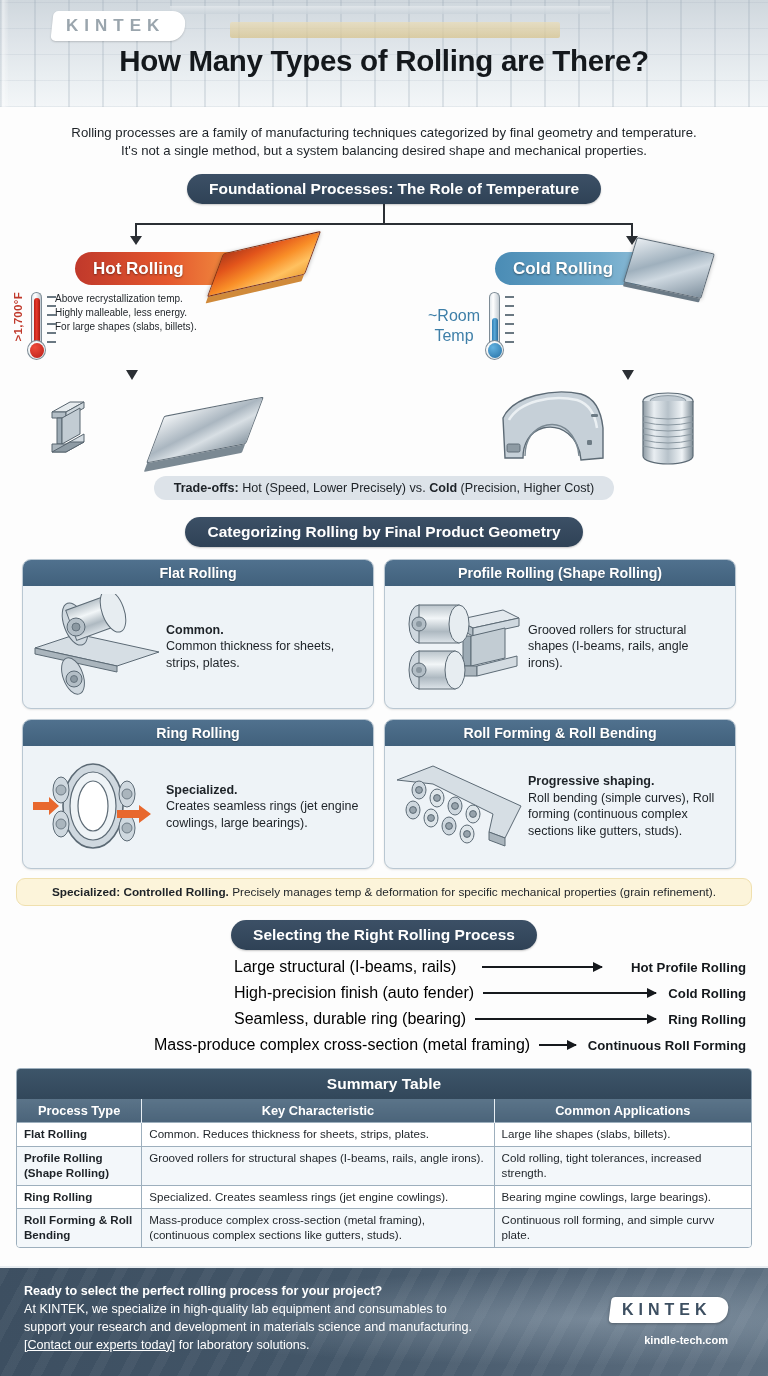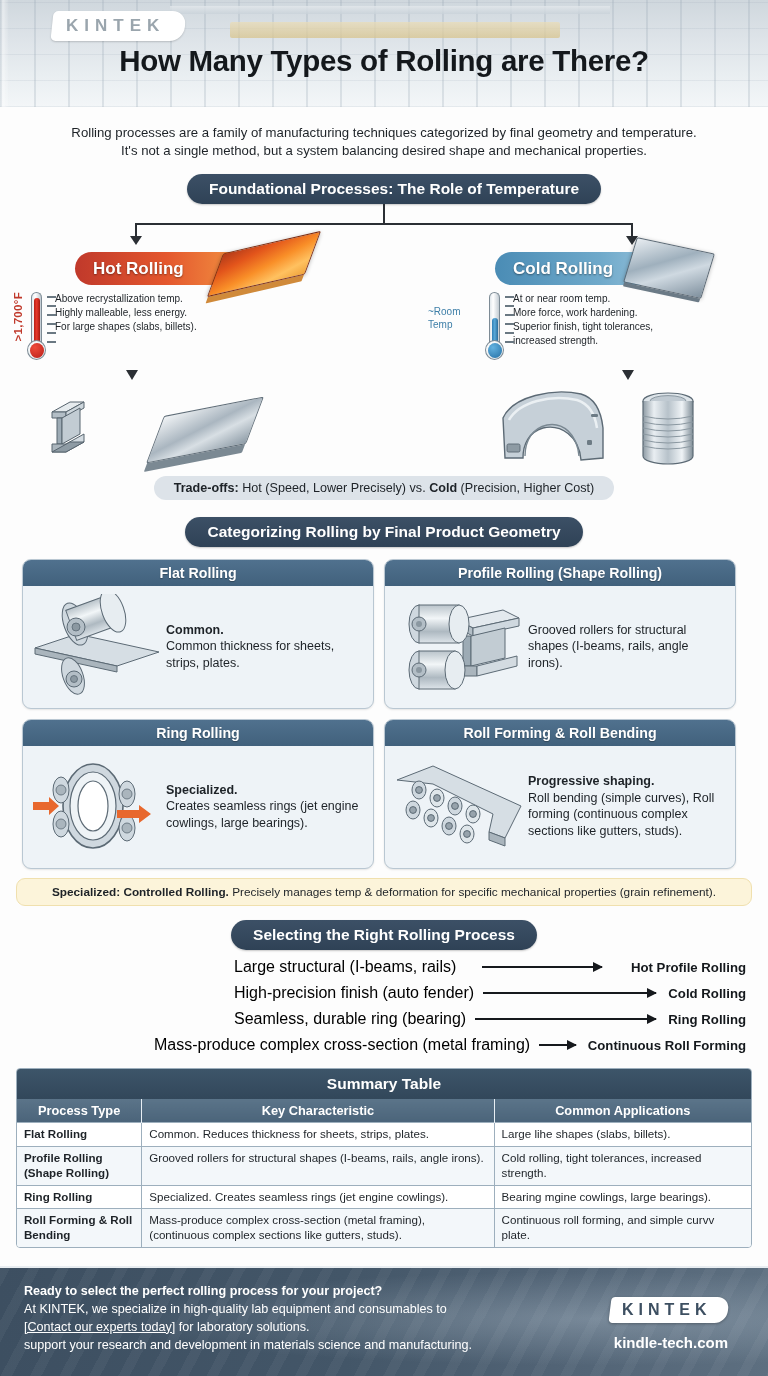--- a/index.html
+++ b/index.html
@@ -122,21 +122,21 @@
   .thermo-row { position:absolute; display:flex; align-items:flex-start; }
   .thermo-row.hot  { left: 12px; top: 50px; }
   .thermo-row.cold { left: 428px; top: 50px; }
   .th-label {
     writing-mode: vertical-rl; transform: rotate(180deg);
     font-size: 11.5px; font-weight: bold; color: #c0392b;
     letter-spacing: .3px; margin-right: 3px; padding-top: 4px;
   }
   .th-label-cold {
     writing-mode: horizontal-tb; transform:none;
-    font-size: 10px; color: #3e7fa8; text-align: left;
+    font-size: 16px; color: #3e7fa8; text-align: center;
     line-height: 1.25; margin-right: 5px; padding-top: 14px; width: 52px;
   }
   .thermo {
     position: relative; width: 18px; height: 72px; margin-right: 2px;
   }
   .th-body {
     position:absolute; left:4px; top:0; width:11px; height:56px;
     border-radius: 6px 6px 0 0; background: linear-gradient(90deg,#e2e8ec,#ffffff 35%,#c3ccd3);
     border:1.5px solid #7d8b95; border-bottom:none;
   }
@@ -248,21 +248,21 @@
   }
   .foot-left { position:absolute; left:24px; top:17px; color:#fff; font-size:12.6px; line-height:1.42; }
   .foot-left .fl-1 { font-weight:bold; }
   .foot-link { text-decoration: underline; color:#fff; }
   .foot-logo {
     position:absolute; right: 40px; top: 31px;
     background:#ffffff; border-radius:4px 12px 12px 4px; padding: 4px 16px 4px 12px;
     transform: skewX(-7deg); box-shadow: 0 1px 3px rgba(0,0,0,.3);
   }
   .foot-logo span { display:block; transform: skewX(7deg); font-weight:bold; font-size:16px; letter-spacing:5px; color:#3d4f61; }
-  .foot-url { position:absolute; right: 40px; top: 68px; color:#fff; font-weight:bold; font-size:15px; }
+  .foot-url { position:absolute; right: 40px; top: 68px; color:#fff; font-weight:bold; font-size:11px; }
   .hairline { position:absolute; left:0; right:0; top:0; height:2px; background:#e8edf1; }
 </style>
 </head>
 <body>
 
 <div id="page">
 
   <div class="header">
     <div class="hdr-tex"></div>
     <div class="hdr-beam2"></div>
@@ -323,26 +323,20 @@
       <div class="th-label-cold">
         <div>~Room</div>
         <div>Temp</div>
       </div>
       <div class="thermo">
         <div class="th-body"></div>
         <div class="th-fill"></div>
         <div class="th-bulb"></div>
         <div class="th-bulbf"></div>
         <div class="th-ticks"></div>
-      </div>
-      <div class="th-text">
-        <div>At or near room temp.</div>
-        <div>More force, work hardening.</div>
-        <div>Superior finish, tight tolerances,</div>
-        <div>increased strength.</div>
       </div>
     </div>
 
     <div class="prodrow">
       <div class="arr-down" style="left:126px; top:0;"></div>
       <div class="arr-down" style="left:622px; top:0;"></div>
 
       <svg class="ibeam" viewBox="0 0 86 66">
         <polygon points="4,18 22,8 36,8 18,18" fill="#e6ebee" stroke="#57646e" stroke-width="1"></polygon>
         <polygon points="4,18 18,18 18,24 4,24" fill="#b3bec6" stroke="#57646e" stroke-width="1"></polygon>
@@ -618,22 +612,22 @@
       </tbody>
     </table>
   </div>
 
   <div class="footer">
     <div class="hairline"></div>
     <div class="foot-tex"></div>
     <div class="foot-left">
       <div class="fl-1">Ready to select the perfect rolling process for your project?</div>
       <div>At KINTEK, we specialize in high-quality lab equipment and consumables to</div>
+      <div>support your research and development in materials science and manufacturing.</div>
       <div><a class="foot-link" href="#">[Contact our experts today]</a><span> for laboratory solutions.</span></div>
-      <div>support your research and development in materials science and manufacturing.</div>
     </div>
     <div class="foot-logo">
       <span>KINTEK</span>
     </div>
     <div class="foot-url">kindle-tech.com</div>
   </div>
 
 </div>
 
 </body></html>

